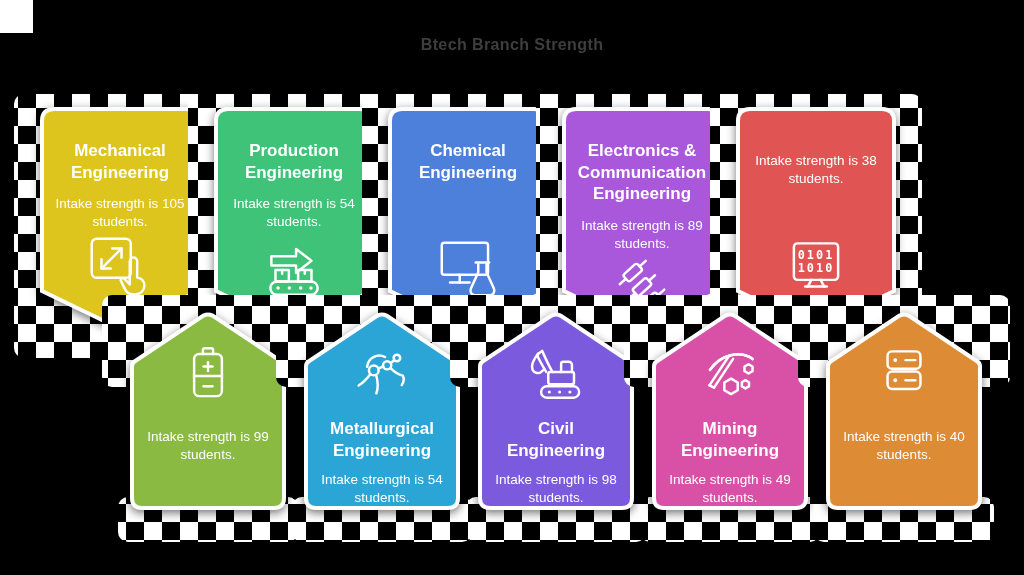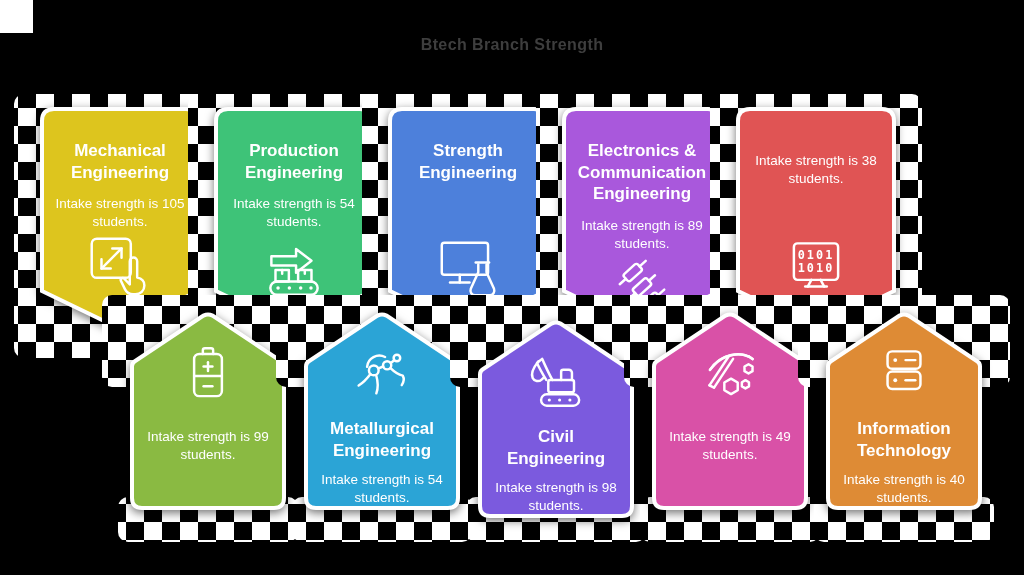--- a/index.html
+++ b/index.html
@@ -72,21 +72,21 @@
               <path d="M45.5 38 v3.5"></path>
             </svg></div>
     </div>
   </div>
       <div class="halo" style="left: 362px; top: 94px; width: 212px; height: 264px; background-position: -2px -22px;"></div>
       <div class="card row-top" style="left: 388px; top: 107px; width: 160px; height: 225px;">
     <svg class="shape" preserveAspectRatio="none" viewBox="0 0 160 225">
       <path stroke="#ffffff" stroke-width="4" d="M14 2 H146 Q158 2 158 14 V184 L84.5 219.5 Q80 221.8 75.5 219.5 L2 184 V14 Q2 2 14 2 Z" fill="#4d80db"></path>
     </svg>
     <div class="content">
-      <h2 class="cname">Strength Engineering</h2>
+      <h2 class="cname">Chemical Engineering</h2>
       <div class="iconbox"><svg class="icon-svg" width="72" height="72" viewBox="0 0 70 70">
               <rect x="9.5" y="12.5" width="45" height="31" rx="2.5"></rect>
               <path d="M27 43.5 V51"></path>
               <path d="M17.5 51 H36.5"></path>
               <path d="M42.5 31.5 h13"></path>
               <path d="M45 33.5 v7.5 l-7.3 16.2 a4.6 4.6 0 0 0 4.2 6.3 h14.2 a4.6 4.6 0 0 0 4.2 -6.3 L53 41 v-7.5"></path>
             </svg></div>
     </div>
   </div>
       <div class="halo" style="left: 536px; top: 94px; width: 212px; height: 264px; background-position: -32px -22px;"></div>
@@ -168,21 +168,21 @@
               <path d="M31.6 29.6 L36.2 27.7"></path>
               <path d="M43.5 24.3 L46.6 21.9"></path>
               <path d="M23.8 35 C19.5 40.8 16.5 43.6 12.3 46.2"></path>
               <path d="M29.3 36 C31.3 43 31.5 48.5 29.5 53.8"></path>
               <path d="M43.3 29.3 C47.6 33.6 51 35.6 55.2 36.6 C56.8 39.6 56.3 42.8 54.2 45.8"></path>
             </svg></div>
     </div>
   </div>
       <div class="halo" style="left: 450px; top: 295px; width: 212px; height: 92px; background-position: -18px -7px;"></div>
       <div class="halo" style="left: 466px; top: 497px; width: 180px; height: 45px; background-position: -34px -29px;"></div>
-      <div class="card row-bottom" style="left: 476px; top: 320px; width: 160px; height: 200px; text-decoration: underline;">
+      <div class="card row-bottom" style="left: 476px; top: 312px; width: 160px; height: 200px; text-decoration: underline;">
     <svg class="shape" preserveAspectRatio="none" viewBox="0 0 160 200">
       <path stroke="#ffffff" stroke-width="4" d="M75.5 3.6 Q80 1.4 84.5 3.6 L153.5 49.5 Q156 51.2 156 54.5 V186 Q156 196 146 196 H14 Q4 196 4 186 V54.5 Q4 51.2 6.5 49.5 Z" fill="#7b5ade"></path>
     </svg>
     <div class="content">
       <h2 class="cname">Civil Engineering</h2>
       <p class="intake">Intake strength is 98 students.</p>
       <div class="iconbox"><svg class="icon-svg" width="72" height="72" viewBox="0 0 70 70">
               <rect x="20.5" y="47" width="37" height="11" rx="5.5"></rect>
               <circle class="f" cx="28.5" cy="52.5" r="1.5"></circle>
               <circle class="f" cx="38.5" cy="52.5" r="1.5"></circle>
@@ -194,20 +194,21 @@
             </svg></div>
     </div>
   </div>
       <div class="halo" style="left: 624px; top: 295px; width: 212px; height: 92px; background-position: -12px -7px;"></div>
       <div class="halo" style="left: 640px; top: 497px; width: 180px; height: 45px; background-position: -28px -29px;"></div>
       <div class="card row-bottom" style="left: 650px; top: 312px; width: 160px; height: 200px;">
     <svg class="shape" preserveAspectRatio="none" viewBox="0 0 160 200">
       <path stroke="#ffffff" stroke-width="4" d="M75.5 3.6 Q80 1.4 84.5 3.6 L153.5 49.5 Q156 51.2 156 54.5 V186 Q156 196 146 196 H14 Q4 196 4 186 V54.5 Q4 51.2 6.5 49.5 Z" fill="#d951a7"></path>
     </svg>
     <div class="content">
+      <h2 class="cname">Mining Engineering</h2>
       <p class="intake">Intake strength is 49 students.</p>
       <div class="iconbox"><svg class="icon-svg" width="72" height="72" viewBox="0 0 70 70">
               <path d="M15.5 31 C25 16 45 11.5 57 20.5"></path>
               <path d="M19.5 26.5 C28.5 16.5 43.5 13.5 53.5 18"></path>
               <path d="M15.5 31 L19.5 26.5"></path>
               <path d="M57 20.5 L53.5 18"></path>
               <path d="M33.5 18.2 L15 46"></path>
               <path d="M38 20.3 L19.5 48.2"></path>
               <path d="M15 46 L19.5 48.2"></path>
               <path d="M36 39.5 L42.5 43.25 L42.5 50.75 L36 54.5 L29.5 50.75 L29.5 43.25 Z"></path>
@@ -216,21 +217,20 @@
             </svg></div>
     </div>
   </div>
       <div class="halo" style="left: 798px; top: 295px; width: 212px; height: 92px; background-position: -6px -7px;"></div>
       <div class="halo" style="left: 814px; top: 497px; width: 180px; height: 45px; background-position: -22px -29px;"></div>
       <div class="card row-bottom" style="left: 824px; top: 312px; width: 160px; height: 200px;">
     <svg class="shape" preserveAspectRatio="none" viewBox="0 0 160 200">
       <path stroke="#ffffff" stroke-width="4" d="M75.5 3.6 Q80 1.4 84.5 3.6 L153.5 49.5 Q156 51.2 156 54.5 V186 Q156 196 146 196 H14 Q4 196 4 186 V54.5 Q4 51.2 6.5 49.5 Z" fill="#de8b35"></path>
     </svg>
     <div class="content">
-      <h2 class="cname">Information Technology</h2>
       <p class="intake">Intake strength is 40 students.</p>
       <div class="iconbox"><svg class="icon-svg" width="72" height="72" viewBox="0 0 70 70">
               <rect x="19" y="13" width="32" height="17" rx="4.5"></rect>
               <rect x="19" y="32.5" width="32" height="17" rx="4.5"></rect>
               <circle class="f" cx="26.5" cy="21.5" r="1.9"></circle>
               <circle class="f" cx="26.5" cy="41" r="1.9"></circle>
               <path d="M36.5 21.5 h9.5"></path>
               <path d="M36.5 41 h9.5"></path>
             </svg></div>
     </div>

